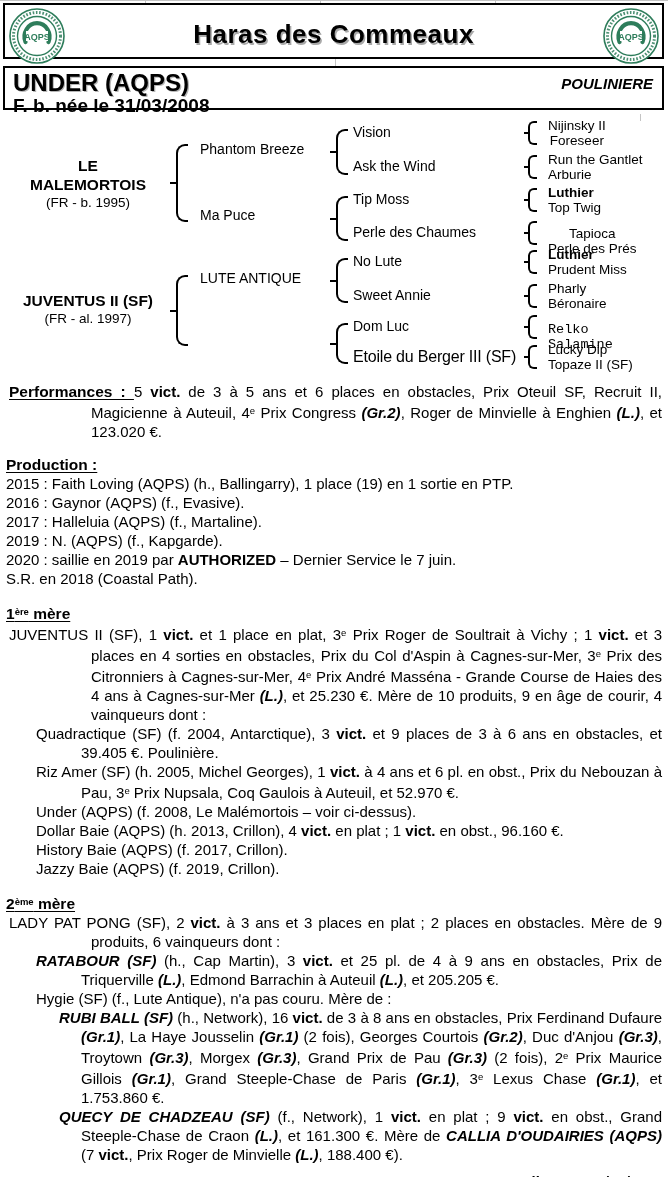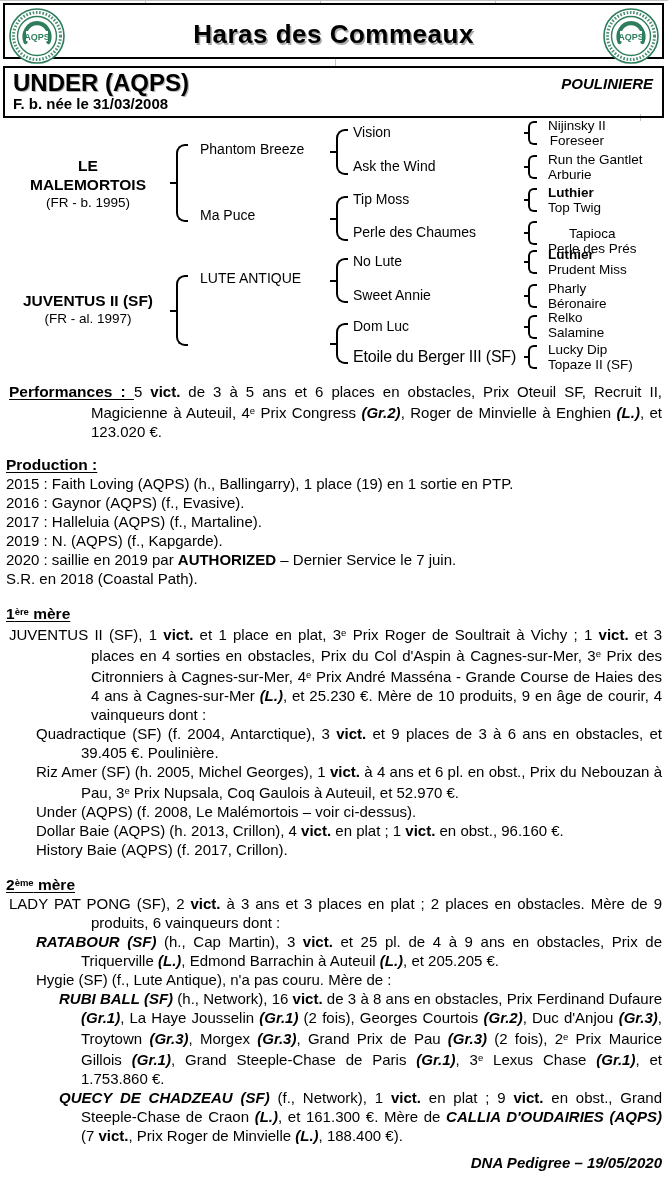--- a/index.html
+++ b/index.html
@@ -14,41 +14,41 @@
   
   .box-header { position:absolute; left:3px; top:3px; width:661px; height:56px; border:2px solid #000; }
   .main-title { position:absolute; left:0; top:14px; width:100%; text-align:center;
                 font-size:26px; font-weight:bold; letter-spacing:.5px;
                 text-shadow:1.5px 1.5px 0 #a9a9a9; }
   .logo { position:absolute; top:6px; width:58px; height:62px; }
   .logo-left { left:8px; }
   .logo-right { left:602px; }
 
   
-  .box-title { position:absolute; left:3px; top:66px; width:661px; height:52px; border:2px solid #000; }
+  .box-title { position:absolute; left:3px; top:66px; width:661px; height:44px; border:2px solid #000; }
   .horse-name { position:absolute; left:8px; top:1px; font-size:24px; font-weight:bold;
                 text-shadow:1.2px 1.2px 0 #b5b5b5; }
-  .horse-birth { position:absolute; left:8px; top:27px; font-size:15px; font-weight:bold; }
+  .horse-birth { position:absolute; left:8px; top:27px; font-size:19px; font-weight:bold; }
   .horse-status { position:absolute; right:9px; top:7px; font-size:15px; font-weight:bold; font-style:italic; }
 
   
   .pedigree { position:absolute; left:0; top:118px; width:668px; height:263px; font-size:14px; }
   .pedigree .abs { position:absolute; white-space:nowrap; }
   .g1 { left:2px; width:172px; text-align:center; line-height:19px; }
   .g1 .nm { font-weight:bold; font-size:15.5px; }
   .g1 .dt { font-size:13.5px; line-height:17px; }
   .g1a { top:38px; } .g1b { top:173px; }
   .g2 { left:200px; line-height:17px; }
   .g2-0 { top:23px; } .g2-1 { top:89px; } .g2-2 { top:152px; } .g2-3 { top:207px; }
   .g3 { left:353px; }
   .g3-0{top:6px;} .g3-1{top:40px;} .g3-2{top:73px;} .g3-3{top:106px;}
   .g3-4{top:135px;} .g3-5{top:169px;} .g3-6{top:200px;} .g3-7{top:230px; font-size:16px; letter-spacing:-.2px;}
   .g4 { left:548px; line-height:15px; font-size:13.5px; }
   .g4-0{top:0px;text-align:center;} .g4-1{top:34px;} .g4-2{top:67px;} .g4-3{top:108px;text-align:center;}
-  .g4-4{top:129px;} .g4-5{top:163px;} .g4-6{top:192px;} .g4-7{top:224px;}
+  .g4-4{top:129px;} .g4-5{top:163px;} .g4-6{top:204px;font-family:Liberation Mono, monospace;} .g4-7{top:224px;}
 
   
   .brk { position:absolute; width:12px; border:2px solid #000; border-right:none;
          border-radius:9px 0 0 9px; background:transparent; }
   .brk::before { content:""; position:absolute; top:50%; left:-8px; width:8px; height:2px;
                  background:#000; transform:translateY(-1px); }
   .b-g1a { left:176px; top:26px;  height:78px; }
   .b-g1b { left:176px; top:157px; height:71px; }
   .b-g2 { left:336px; }
   .b-g2-0 { top:11px;  height:46px; }
@@ -215,20 +215,21 @@
 
     <div class="head-line mt-sec">
       <span class="sec-head"><span>1</span><span class="seg-sup">ère</span><span> mère</span></span>
     </div>
     <div class="para hang"><span>JUVENTUS II (SF), 1 </span><span class="seg-b">vict.</span><span> et 1 place en plat, 3</span><span class="seg-sup">e</span><span> Prix Roger de Soultrait à Vichy ; 1 </span><span class="seg-b">vict.</span><span> et 3 places en 4 sorties en obstacles, Prix du Col d'Aspin à Cagnes-sur-Mer, 3</span><span class="seg-sup">e</span><span> Prix des Citronniers à Cagnes-sur-Mer, 4</span><span class="seg-sup">e</span><span> Prix André Masséna - Grande Course de Haies des 4 ans à Cagnes-sur-Mer </span><span class="seg-bi">(L.)</span><span>, et 25.230 €. Mère de 10 produits, 9 en âge de courir, 4 vainqueurs dont :</span></div>
     <div class="para sub1"><span>Quadractique (SF) (f. 2004, Antarctique), 3 </span><span class="seg-b">vict.</span><span> et 9 places de 3 à 6 ans en obstacles, et 39.405 €. Poulinière.</span></div>
     <div class="para sub1"><span>Riz Amer (SF) (h. 2005, Michel Georges), 1 </span><span class="seg-b">vict.</span><span> à 4 ans et 6 pl. en obst., Prix du Nebouzan à Pau, 3</span><span class="seg-sup">e</span><span> Prix Nupsala, Coq Gaulois à Auteuil, et 52.970 €.</span></div>
     <div class="para sub1"><span>Under (AQPS) (f. 2008, Le Malémortois – voir ci-dessus).</span></div>
     <div class="para sub1"><span>Dollar Baie (AQPS) (h. 2013, Crillon), 4 </span><span class="seg-b">vict.</span><span> en plat ; 1 </span><span class="seg-b">vict.</span><span> en obst., 96.160 €.</span></div>
     <div class="para sub1"><span>History Baie (AQPS) (f. 2017, Crillon).</span></div>
+    <div class="para sub1"><span>Jazzy Baie (AQPS) (f. 2019, Crillon).</span></div>
 
     <div class="head-line mt-sec">
       <span class="sec-head"><span>2</span><span class="seg-sup">ème</span><span> mère</span></span>
     </div>
     <div class="para hang"><span>LADY PAT PONG (SF), 2 </span><span class="seg-b">vict.</span><span> à 3 ans et 3 places en plat ; 2 places en obstacles. Mère de 9 produits, 6 vainqueurs dont :</span></div>
     <div class="para sub1"><span class="seg-bi">RATABOUR (SF)</span><span> (h., Cap Martin), 3 </span><span class="seg-b">vict.</span><span> et 25 pl. de 4 à 9 ans en obstacles, Prix de Triquerville </span><span class="seg-bi">(L.)</span><span>, Edmond Barrachin à Auteuil </span><span class="seg-bi">(L.)</span><span>, et 205.205 €.</span></div>
     <div class="para sub1"><span>Hygie (SF) (f., Lute Antique), n'a pas couru. Mère de :</span></div>
     <div class="para sub2"><span class="seg-bi">RUBI BALL (SF)</span><span> (h., Network), 16 </span><span class="seg-b">vict.</span><span> de 3 à 8 ans en obstacles, Prix Ferdinand Dufaure </span><span class="seg-bi">(Gr.1)</span><span>, La Haye Jousselin </span><span class="seg-bi">(Gr.1)</span><span> (2 fois), Georges Courtois </span><span class="seg-bi">(Gr.2)</span><span>, Duc d'Anjou </span><span class="seg-bi">(Gr.3)</span><span>, Troytown </span><span class="seg-bi">(Gr.3)</span><span>, Morgex </span><span class="seg-bi">(Gr.3)</span><span>, Grand Prix de Pau </span><span class="seg-bi">(Gr.3)</span><span> (2 fois), 2</span><span class="seg-sup">e</span><span> Prix Maurice Gillois </span><span class="seg-bi">(Gr.1)</span><span>, Grand Steeple-Chase de Paris </span><span class="seg-bi">(Gr.1)</span><span>,  3</span><span class="seg-sup">e</span><span> Lexus Chase </span><span class="seg-bi">(Gr.1)</span><span>, et 1.753.860 €.</span></div>
     <div class="para sub2"><span class="seg-bi">QUECY DE CHADZEAU (SF)</span><span> (f., Network), 1 </span><span class="seg-b">vict.</span><span> en plat ; 9 </span><span class="seg-b">vict.</span><span> en obst., Grand Steeple-Chase de Craon </span><span class="seg-bi">(L.)</span><span>, et 161.300 €. Mère de </span><span class="seg-bi">CALLIA D'OUDAIRIES (AQPS)</span><span> (7 </span><span class="seg-b">vict.</span><span>, Prix Roger de Minvielle </span><span class="seg-bi">(L.)</span><span>, 188.400 €).</span></div>
 

